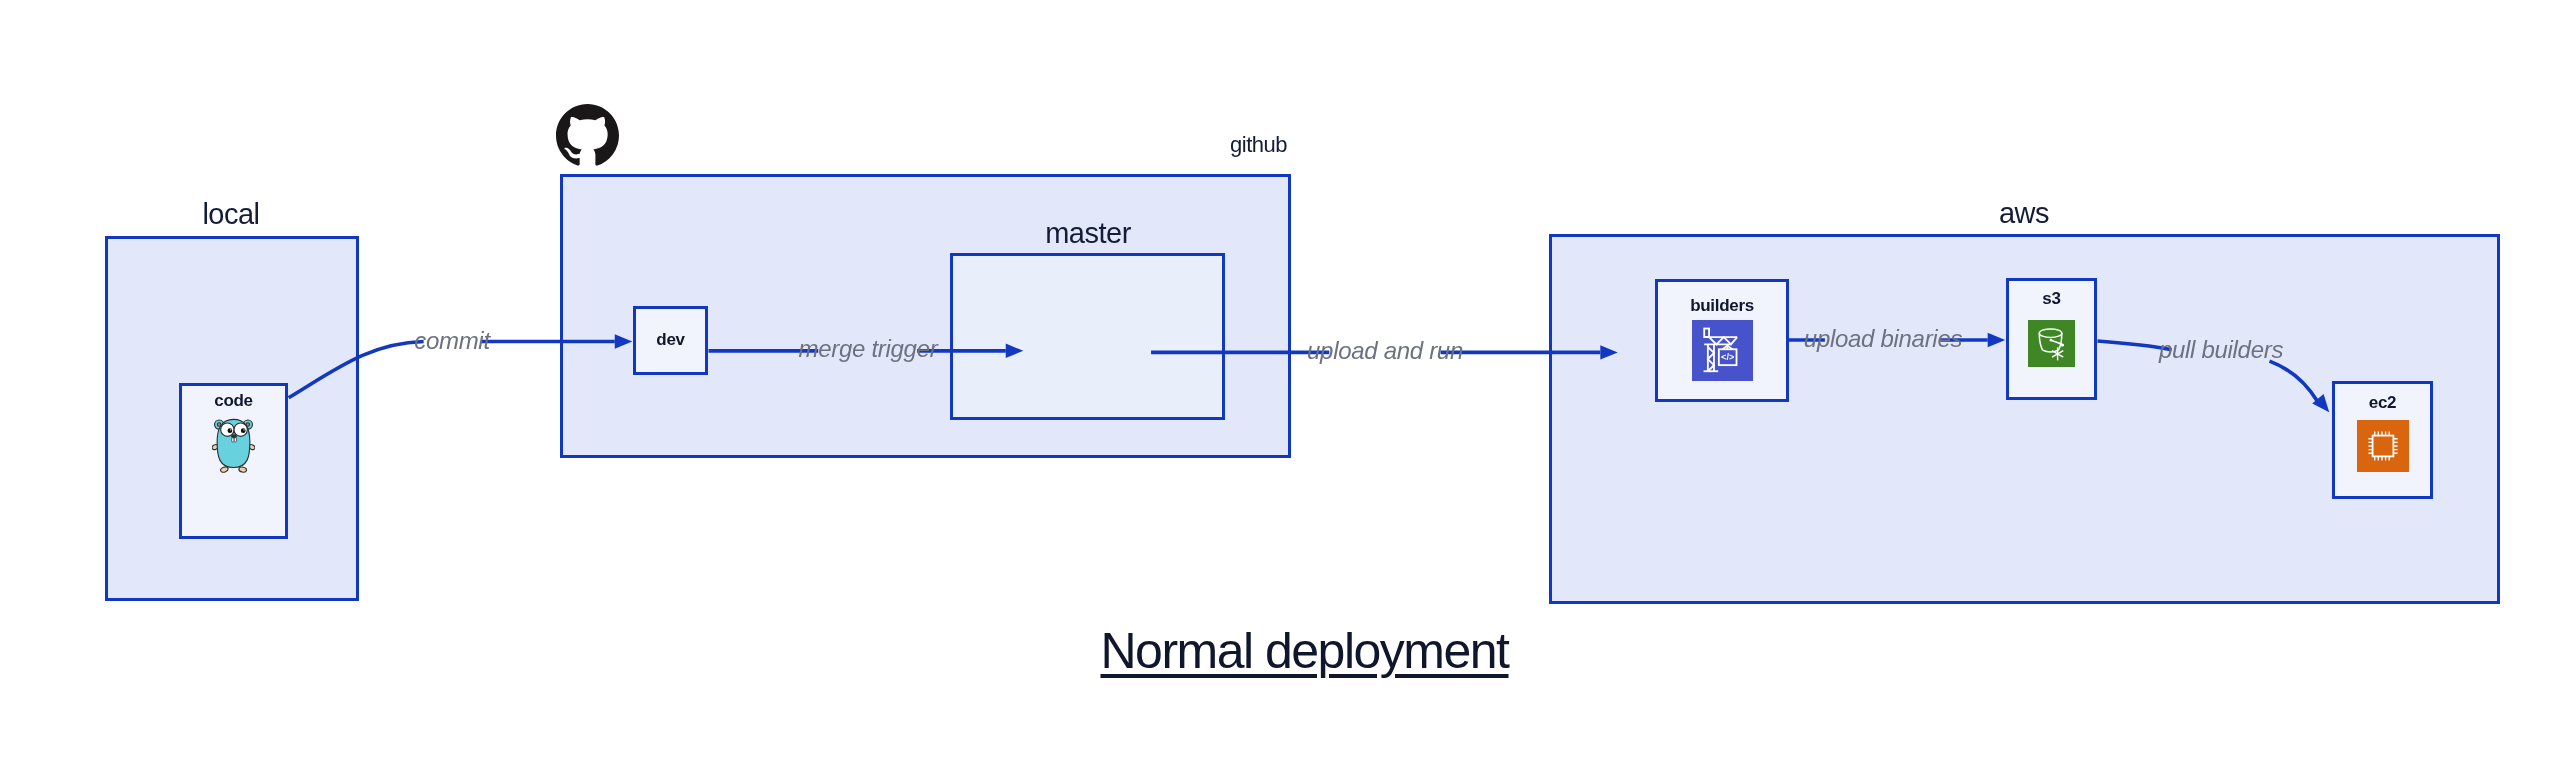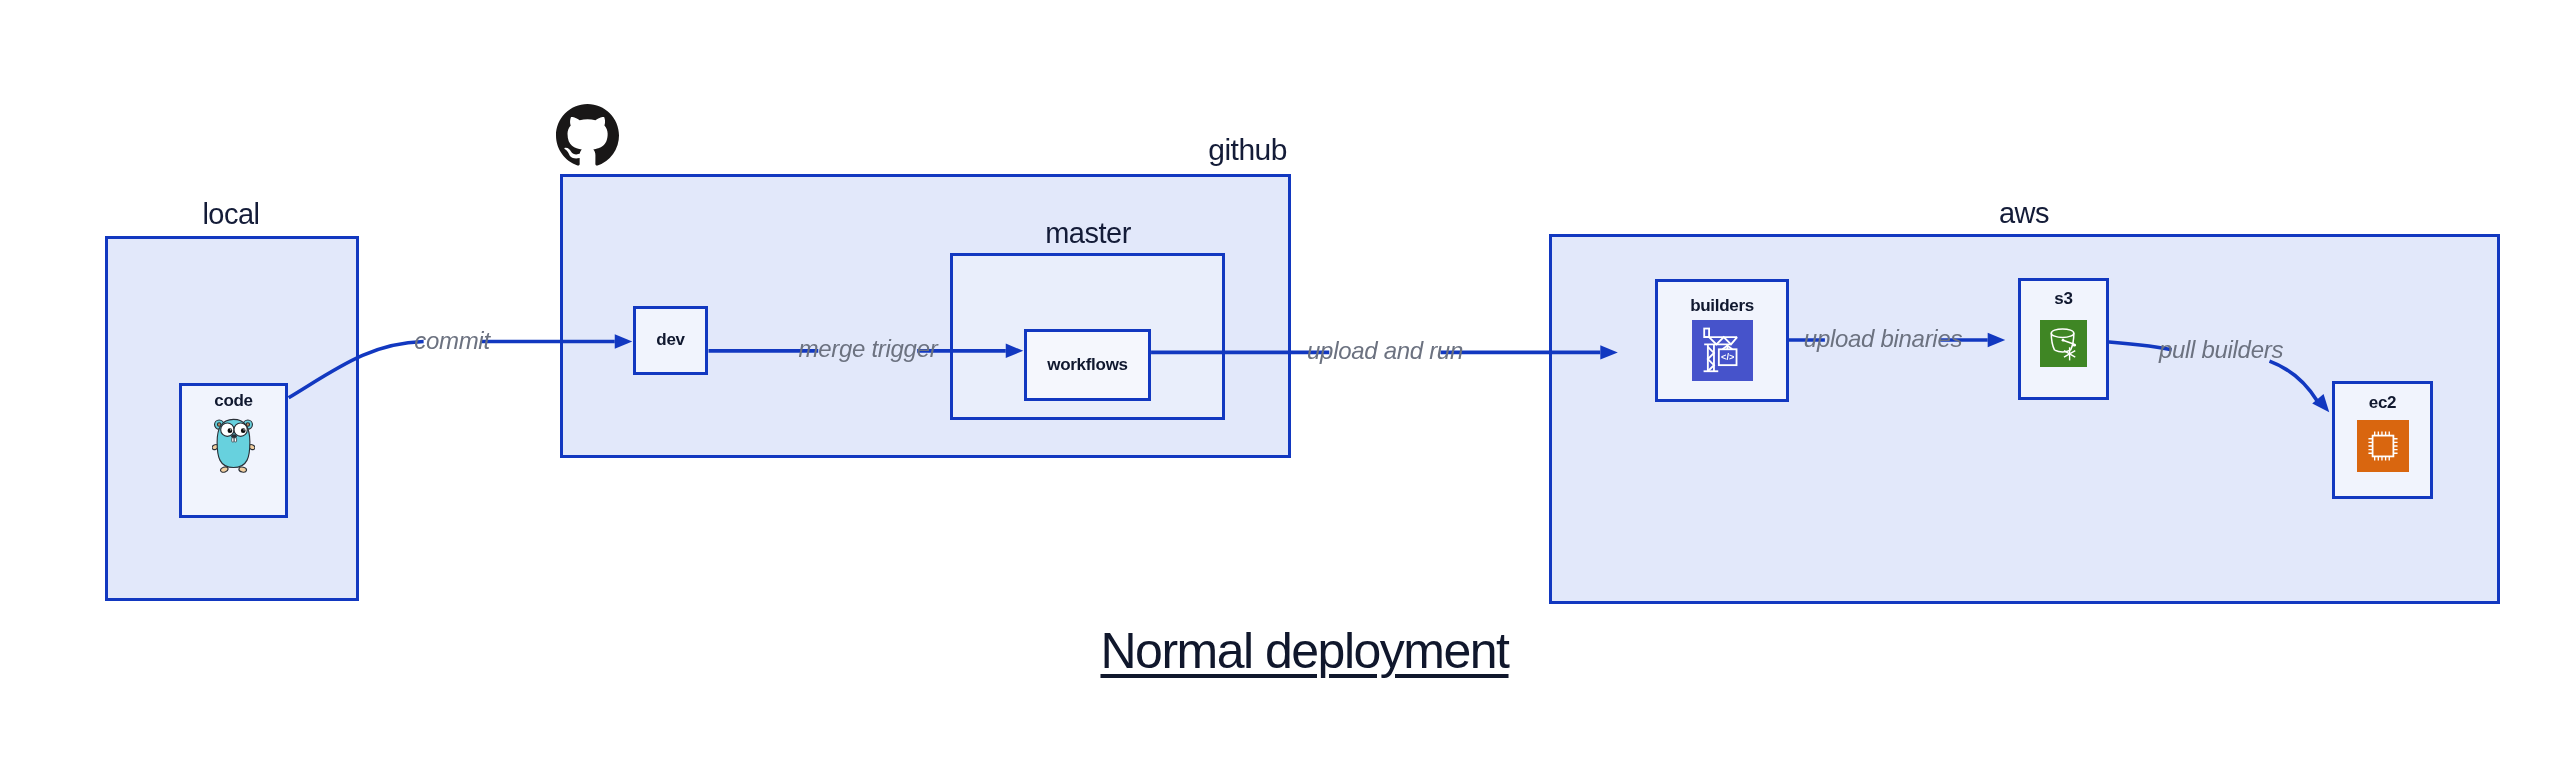--- a/index.html
+++ b/index.html
@@ -43,21 +43,21 @@
   <div class="container-box" style="left:105px;top:236px;width:254px;height:365px;"></div>
 
   <div class="container-box" style="left:560px;top:174px;width:731px;height:284px;"></div>
 
   <div class="container-box nested" style="left:950px;top:253px;width:275px;height:167px;"></div>
 
   <div class="container-box" style="left:1549px;top:234px;width:951px;height:370px;"></div>
 
   <div class="container-label center-label" style="left:231px;top:199px;">local</div>
 
-  <div class="container-label" style="left:1132px;top:133px;width:155px;text-align:right;font-size:30px;">github</div>
+  <div class="container-label" style="left:1132px;top:133px;width:155px;text-align:right;font-size:22px;">github</div>
 
   <div class="container-label center-label" style="left:1088px;top:218px;">master</div>
 
   <div class="container-label center-label" style="left:2024px;top:198px;">aws</div>
 
   <span class="icon-wrap" style="position:absolute;left:556px;top:104px;">
     <svg width="63" height="63" viewBox="0 0 16 16" aria-hidden="true">
       <path fill="#191717" d="M8 0C3.58 0 0 3.58 0 8c0 3.54 2.29 6.53 5.47 7.59.4.07.55-.17.55-.38 0-.19-.01-.82-.01-1.49-2.01.37-2.53-.49-2.69-.94-.09-.23-.48-.94-.82-1.13-.28-.15-.68-.52-.01-.53.63-.01 1.08.58 1.23.82.72 1.21 1.87.87 2.33.66.07-.52.28-.87.51-1.07-1.78-.2-3.64-.89-3.64-3.95 0-.87.31-1.59.82-2.15-.08-.2-.36-1.02.08-2.12 0 0 .67-.21 2.2.82.64-.18 1.32-.27 2-.27s1.36.09 2 .27c1.53-1.04 2.2-.82 2.2-.82.44 1.1.16 1.92.08 2.12.51.56.82 1.27.82 2.15 0 3.07-1.87 3.75-3.65 3.95.29.25.54.73.54 1.48 0 1.07-.01 1.93-.01 2.2 0 .21.15.46.55.38A8.01 8.01 0 0 0 16 8c0-4.42-3.58-8-8-8Z"></path>
     </svg>
   </span>
@@ -83,21 +83,21 @@
       <polygon points="4521,800 4510,765 4488,783"></polygon>
     </g>
   </svg>
 
   <div class="edge-label" style="left:452px;top:341px;">commit</div>
   <div class="edge-label" style="left:868px;top:349px;">merge trigger</div>
   <div class="edge-label" style="left:1385px;top:351px;">upload and run</div>
   <div class="edge-label" style="left:1883px;top:339px;">upload binaries</div>
   <div class="edge-label" style="left:2221px;top:350px;">pull builders</div>
 
-  <div class="node-box" style="left:179px;top:383px;width:109px;height:135px;padding-top:5.2px;">
+  <div class="node-box" style="left:179px;top:383px;width:109px;height:156px;padding-top:5.2px;">
     <div class="node-label">code</div>
     <span class="icon-wrap" style="margin-top:3.1px;">
       <svg width="43" height="58" viewBox="0 0 84 112">
         <g stroke="#2a2f36" stroke-width="2.2">
           <circle cx="14" cy="18" r="9" fill="#67d1de"></circle>
           <circle cx="70" cy="18" r="9" fill="#67d1de"></circle>
           <circle cx="14" cy="18" r="3.4" fill="#b98c5a"></circle>
           <circle cx="70" cy="18" r="3.4" fill="#b98c5a"></circle>
           <ellipse cx="6" cy="62" rx="6" ry="4.5" fill="#f2cfa0" transform="rotate(-25 6 62)"></ellipse>
           <ellipse cx="78" cy="62" rx="6" ry="4.5" fill="#f2cfa0" transform="rotate(25 78 62)"></ellipse>
@@ -117,23 +117,20 @@
           <rect x="43.5" y="44" width="4.5" height="8" rx="1.5"></rect>
         </g>
       </svg>
     </span>
   </div>
 
   <div class="node-box center-content" style="left:633px;top:306px;width:75px;height:69px;">
     <div class="node-label">dev</div>
   </div>
 
-  <div class="node-box center-content" style="left:1024px;top:329px;width:127px;height:72px;background:#f5f7fd;">
-    <div class="node-label">workflows</div>
-  </div>
 
   <div class="node-box" style="left:1619px;top:279px;width:134px;height:123px;padding-top:14px;margin-left:36px;">
     <div class="node-label">builders</div>
     <span class="icon-wrap" style="margin-top:3.1px;">
       <svg width="61" height="61" viewBox="0 0 100 100">
         <rect x="0" y="0" width="100" height="100" fill="#4653cb"></rect>
         <g stroke="#ffffff" stroke-width="3" fill="none">
           <rect x="20" y="14" width="8" height="14"></rect>
           <path d="M20 28 H74 M20 40 H64"></path>
           <path d="M28 28 L40 40 L52 28 L64 40 L74 28"></path>
@@ -142,21 +139,21 @@
           <path d="M19 84 H43"></path>
           <path d="M58 40 V48"></path>
           <rect x="44" y="48" width="29" height="26"></rect>
           <path d="M50 48 L58 42 L66 48"></path>
         </g>
         <text x="58.5" y="66" fill="#ffffff" font-size="15" font-weight="bold" font-family="Liberation Sans, sans-serif" text-anchor="middle">&lt;/&gt;</text>
       </svg>
     </span>
   </div>
 
-  <div class="node-box" style="left:2006px;top:278px;width:91px;height:122px;padding-top:8.2px;margin-left:12px;">
+  <div class="node-box" style="left:2006px;top:278px;width:91px;height:122px;padding-top:8.2px;">
     <div class="node-label">s3</div>
     <span class="icon-wrap" style="margin-top:10.3px;">
       <svg width="47" height="47" viewBox="0 0 100 100">
         <rect x="0" y="0" width="100" height="100" fill="#3f8624"></rect>
         <g stroke="#ffffff" stroke-width="3.2" fill="none">
           <ellipse cx="48" cy="28" rx="24" ry="9"></ellipse>
           <path d="M24 28 C24 40 27 56 31 64"></path>
           <path d="M72 28 C72 40 69 56 65 64"></path>
           <path d="M31 64 Q48 72 65 64"></path>
           <path d="M49 43 L74 52 Q77 54 73 55 L68 54"></path>

